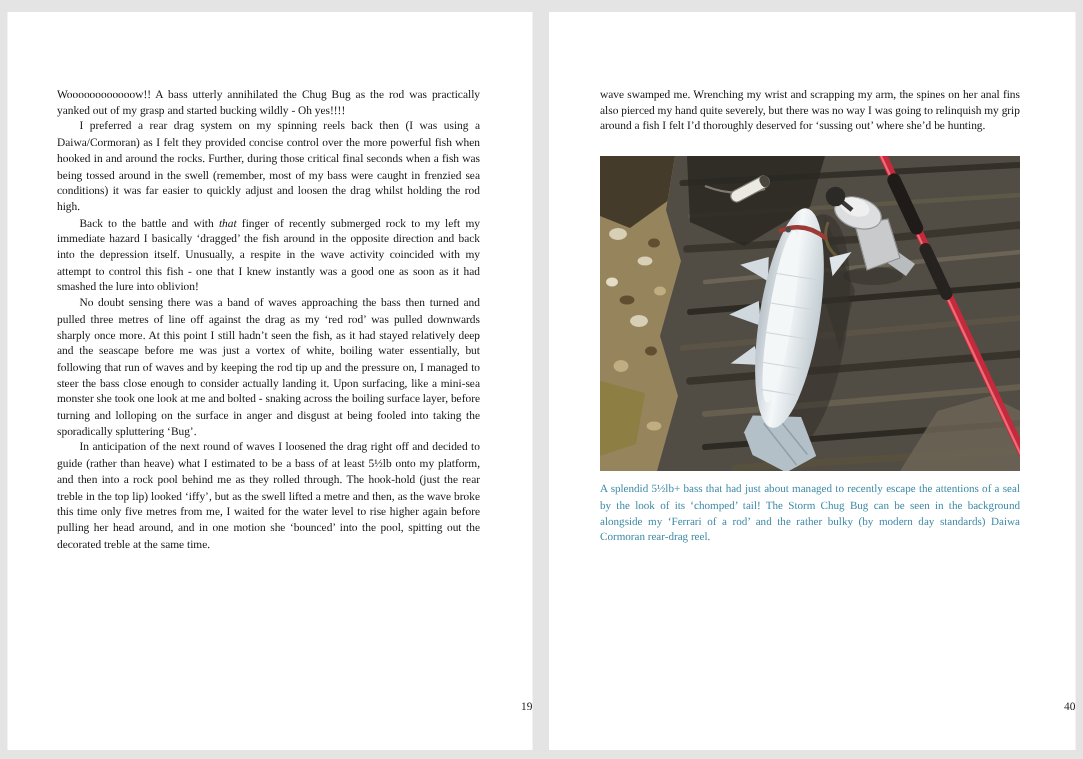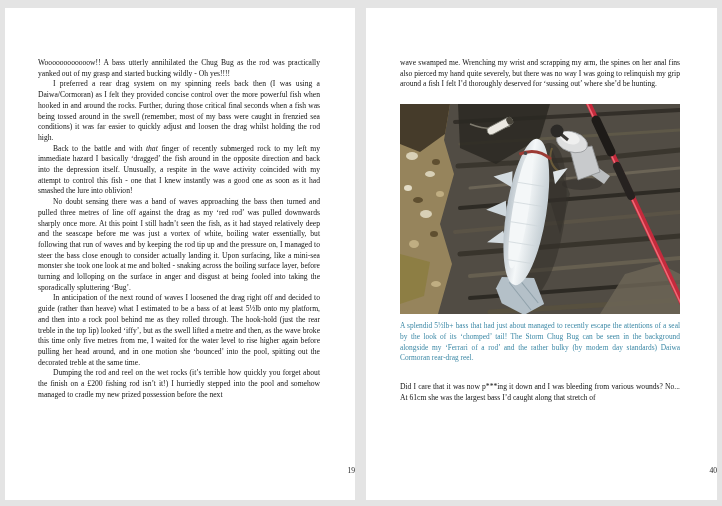--- a/index.html
+++ b/index.html
@@ -61,21 +61,20 @@
 </head>
 <body>
 
 <div class="page page-left">
   <div class="textcol">
     <p class="noindent">Woooooooooooow!! A bass utterly annihilated the Chug Bug as the rod was practically yanked out of my grasp and started bucking wildly - Oh yes!!!!</p>
     <p>I preferred a rear drag system on my spinning reels back then (I was using a Daiwa/Cormoran) as I felt they provided concise control over the more powerful fish when hooked in and around the rocks. Further, during those critical final seconds when a fish was being tossed around in the swell (remember, most of my bass were caught in frenzied sea conditions) it was far easier to quickly adjust and loosen the drag whilst holding the rod high.</p>
     <p><span>Back to the battle and with </span><i>that</i><span> finger of recently submerged rock to my left my immediate hazard I basically ‘dragged’ the fish around in the opposite direction and back into the depression itself. Unusually, a respite in the wave activity coincided with my attempt to control this fish - one that I knew instantly was a good one as soon as it had smashed the lure into oblivion!</span></p>
     <p>No doubt sensing there was a band of waves approaching the bass then turned and pulled three metres of line off against the drag as my ‘red rod’ was pulled downwards sharply once more. At this point I still hadn’t seen the fish, as it had stayed relatively deep and the seascape before me was just a vortex of white, boiling water essentially, but following that run of waves and by keeping the rod tip up and the pressure on, I managed to steer the bass close enough to consider actually landing it. Upon surfacing, like a mini-sea monster she took one look at me and bolted - snaking across the boiling surface layer, before turning and lolloping on the surface in anger and disgust at being fooled into taking the sporadically spluttering ‘Bug’.</p>
     <p>In anticipation of the next round of waves I loosened the drag right off and decided to guide (rather than heave) what I estimated to be a bass of at least 5½lb onto my platform, and then into a rock pool behind me as they rolled through. The hook-hold (just the rear treble in the top lip) looked ‘iffy’, but as the swell lifted a metre and then, as the wave broke this time only five metres from me, I waited for the water level to rise higher again before pulling her head around, and in one motion she ‘bounced’ into the pool, spitting out the decorated treble at the same time.</p>
-    <p>Dumping the rod and reel on the wet rocks (it’s terrible how quickly you forget about the finish on a £200 fishing rod isn’t it!) I hurriedly stepped into the pool and somehow managed to cradle my new prized possession before the next</p>
   </div>
   <div class="page-number">19</div>
 </div>
 
 <div class="page page-right">
   <div class="textcol">
     <p class="noindent">wave swamped me. Wrenching my wrist and scrapping my arm, the spines on her anal fins also pierced my hand quite severely, but there was no way I was going to relinquish my grip around a fish I felt I’d thoroughly deserved for ‘sussing out’ where she’d be hunting.</p>
 
     <div class="photo-frame">
       <svg viewBox="0 0 280 210" width="280" height="210">
@@ -168,16 +167,15 @@
             <line x1="112" y1="140" x2="140" y2="140"></line>
             <line x1="114" y1="158" x2="138" y2="158"></line>
           </g>
         </g>
       </svg>
     </div>
 
     <p class="caption noindent">A splendid 5½lb+ bass that had just about managed to recently escape the attentions of a seal by the look of its ‘chomped’ tail! The Storm Chug Bug can be seen in the background alongside my ‘Ferrari of a rod’ and the rather bulky (by modern day standards) Daiwa Cormoran rear-drag reel.</p>
 
 
-    <p class="noindent after-heading">Did I care that it was now p***ing it down and I was bleeding from various wounds? No... At 61cm she was the largest bass I’d caught along that stretch of</p>
   </div>
   <div class="page-number">40</div>
 </div>
 
 </body></html>

